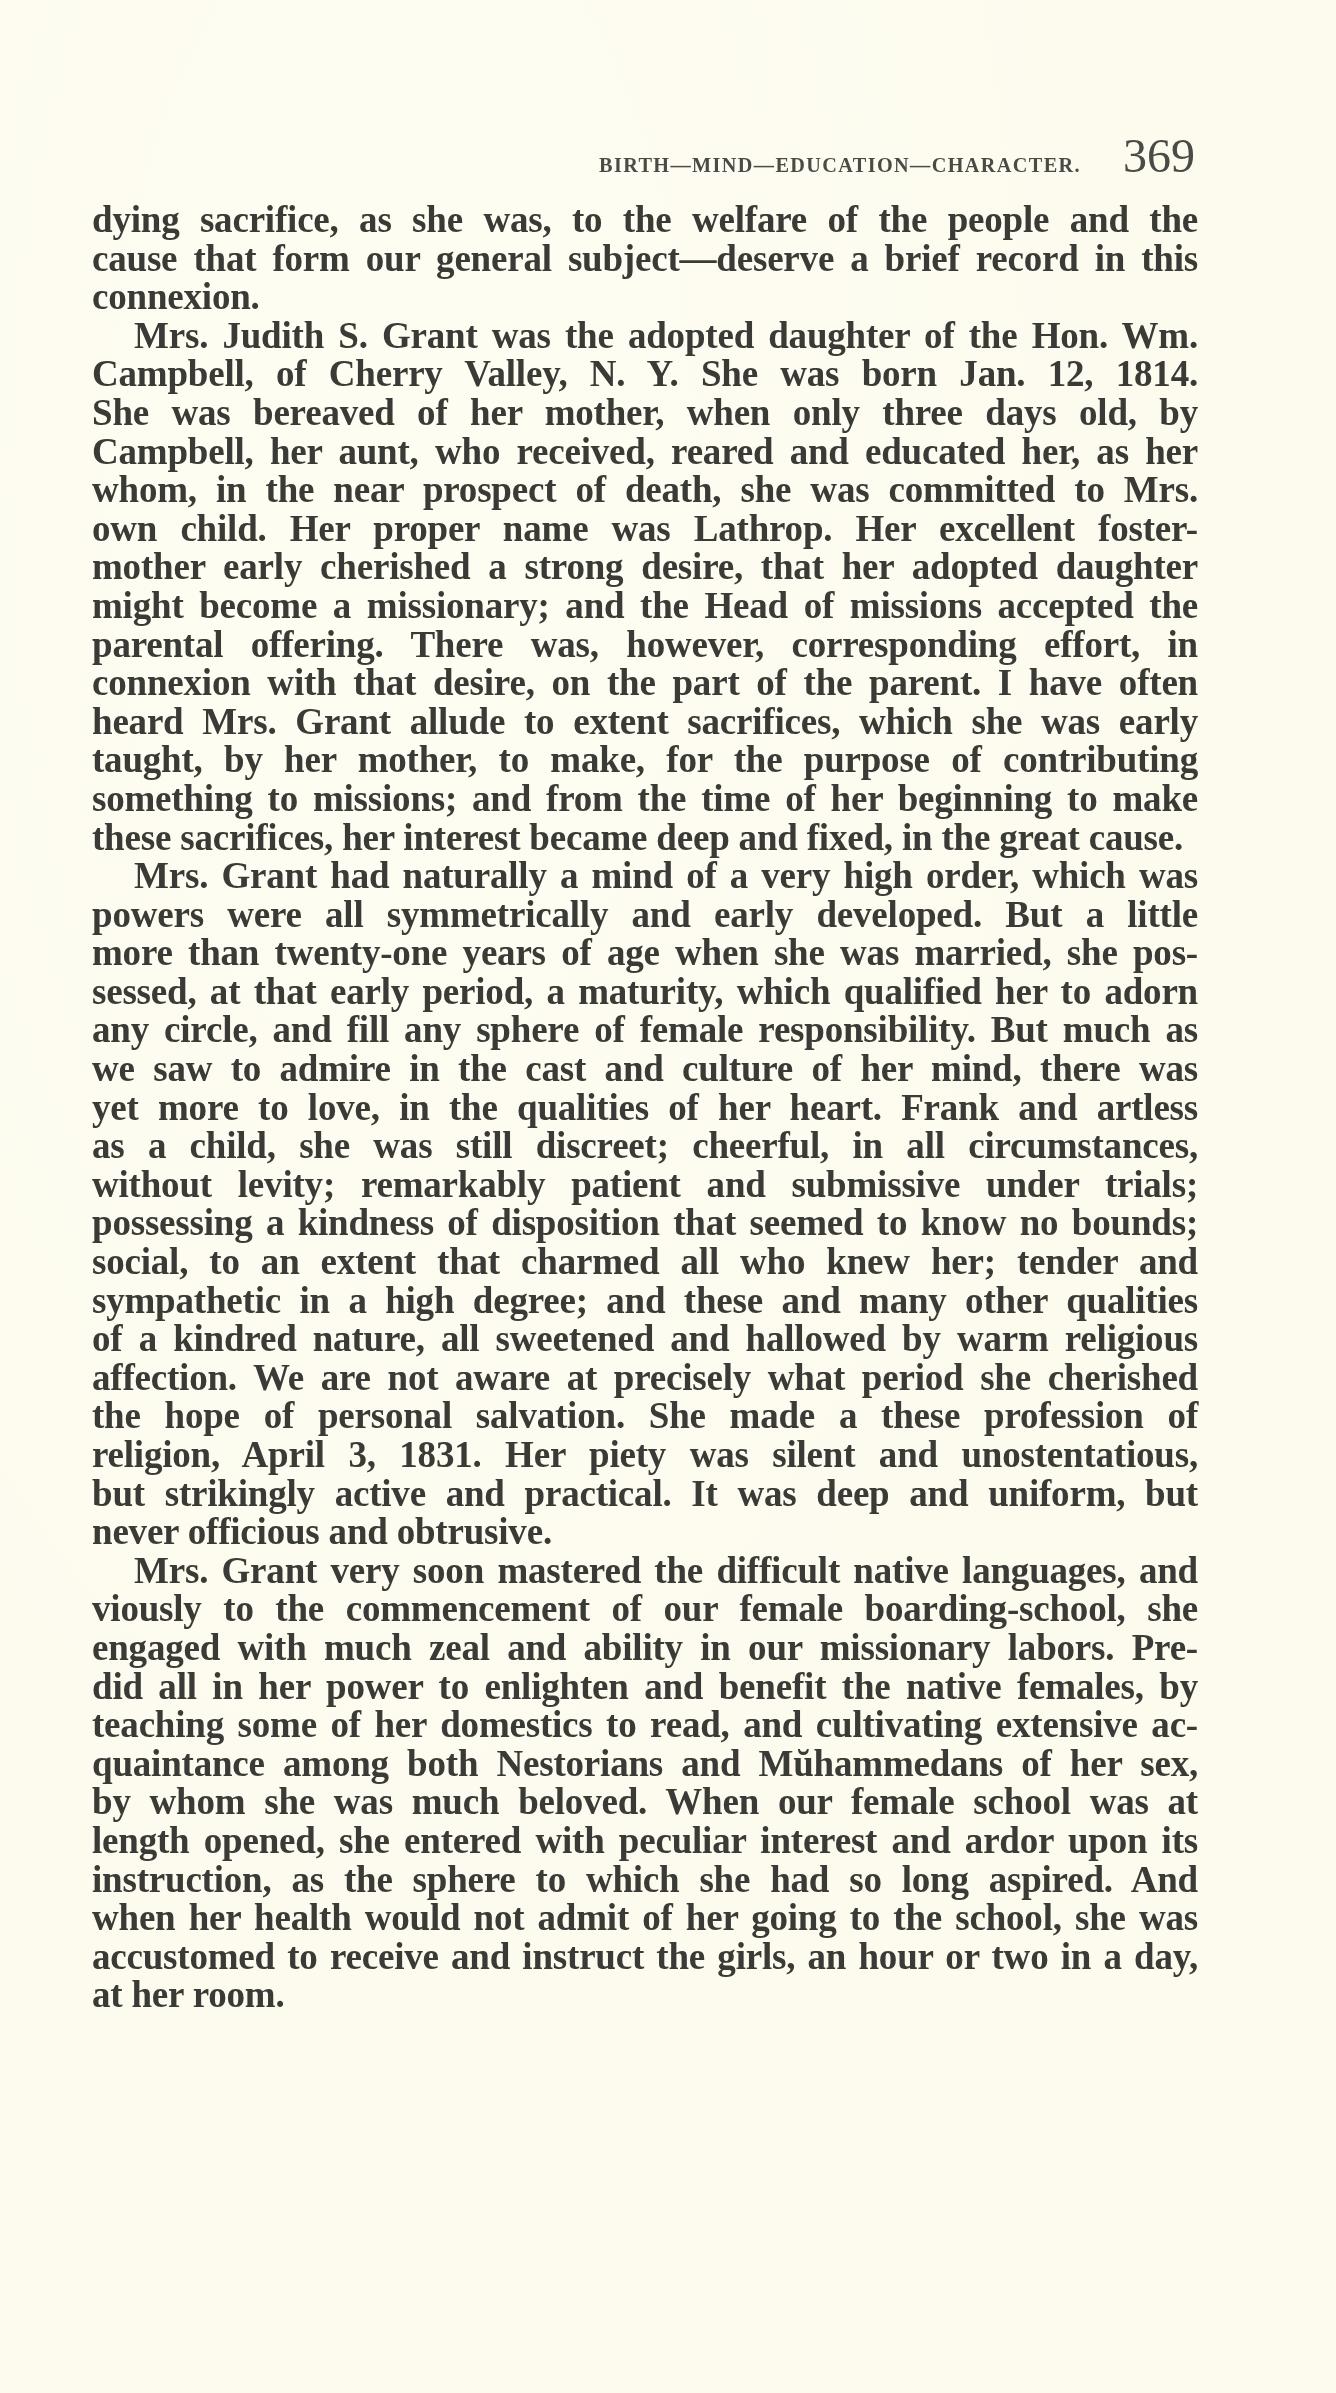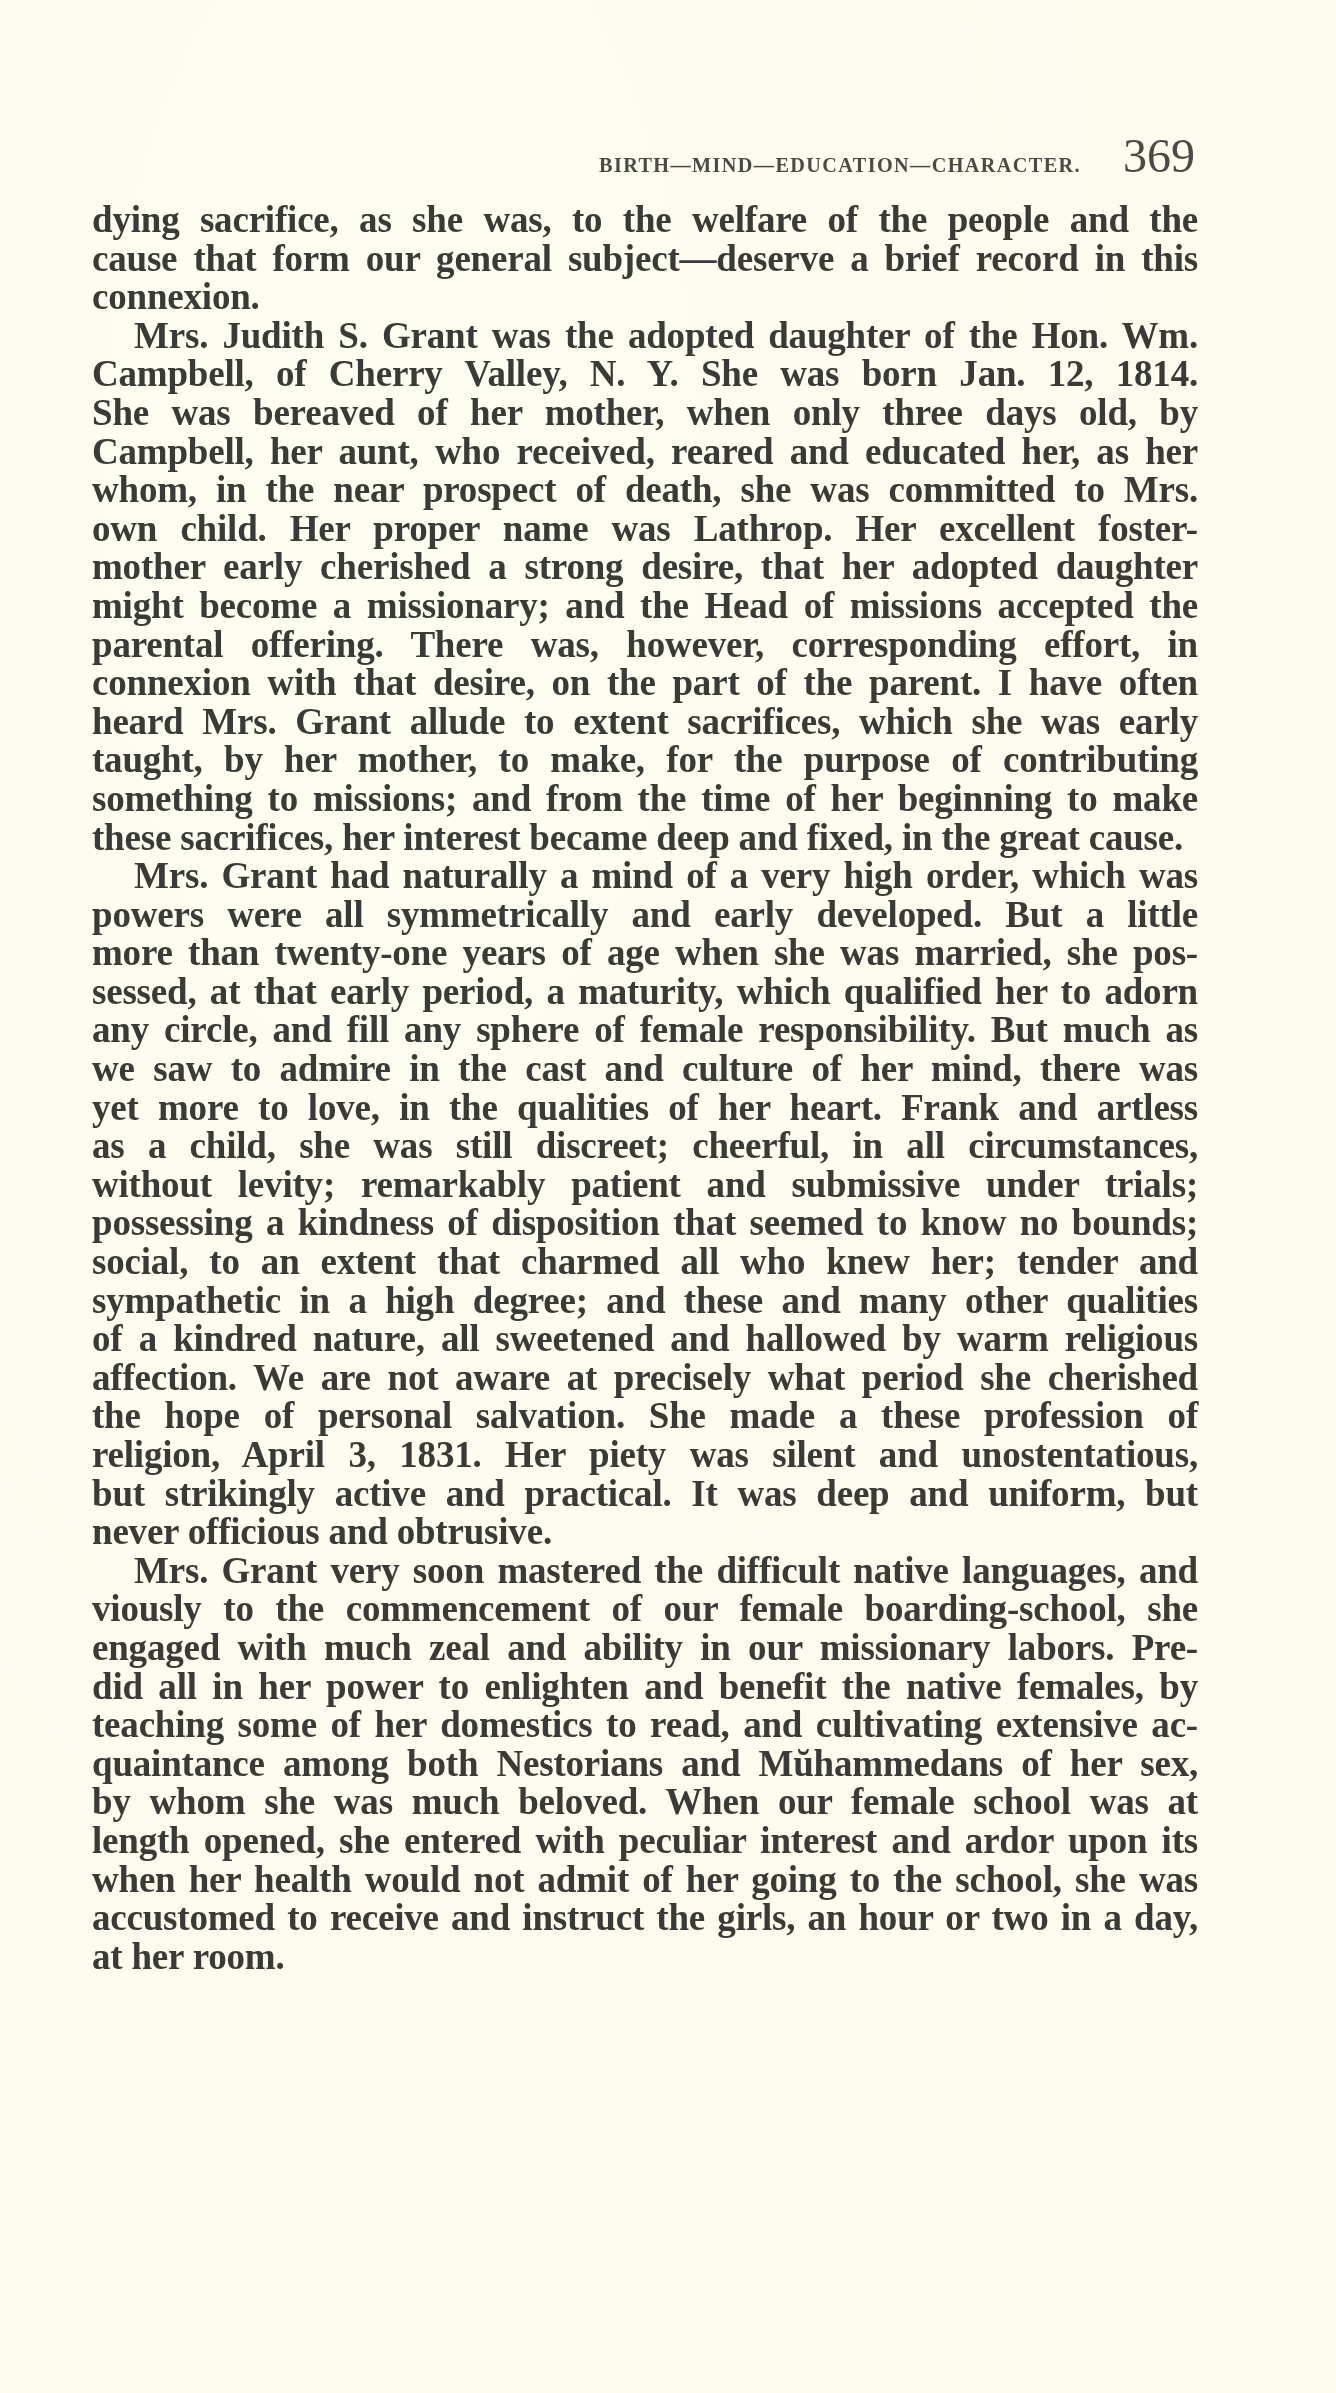--- a/index.html
+++ b/index.html
@@ -146,20 +146,21 @@
 
     <div>
       <span class="line indent">Mrs. Grant very soon mastered the difficult native languages, and</span>
       <span class="line">viously to the commencement of our female boarding-school, she</span>
       <span class="line">engaged with much zeal and ability in our missionary labors.  Pre-</span>
       <span class="line">did all in her power to enlighten and benefit the native females, by</span>
       <span class="line">teaching some of her domestics to read, and cultivating extensive ac-</span>
       <span class="line">quaintance among both Nestorians and Mŭhammedans of her sex,</span>
       <span class="line">by whom she was much beloved.  When our female school was at</span>
       <span class="line">length opened, she entered with peculiar interest and ardor upon its</span>
+      <span class="line">instruction, as the sphere to which she had so long aspired.  And</span>
       <span class="line">when her health would not admit of her going to the school, she was</span>
       <span class="line">accustomed to receive and instruct the girls, an hour or two in a day,</span>
       <span class="line last">at her room.</span>
     </div>
 
   </div>
 
   <div class="folio">
     <span>47</span>
   </div>

